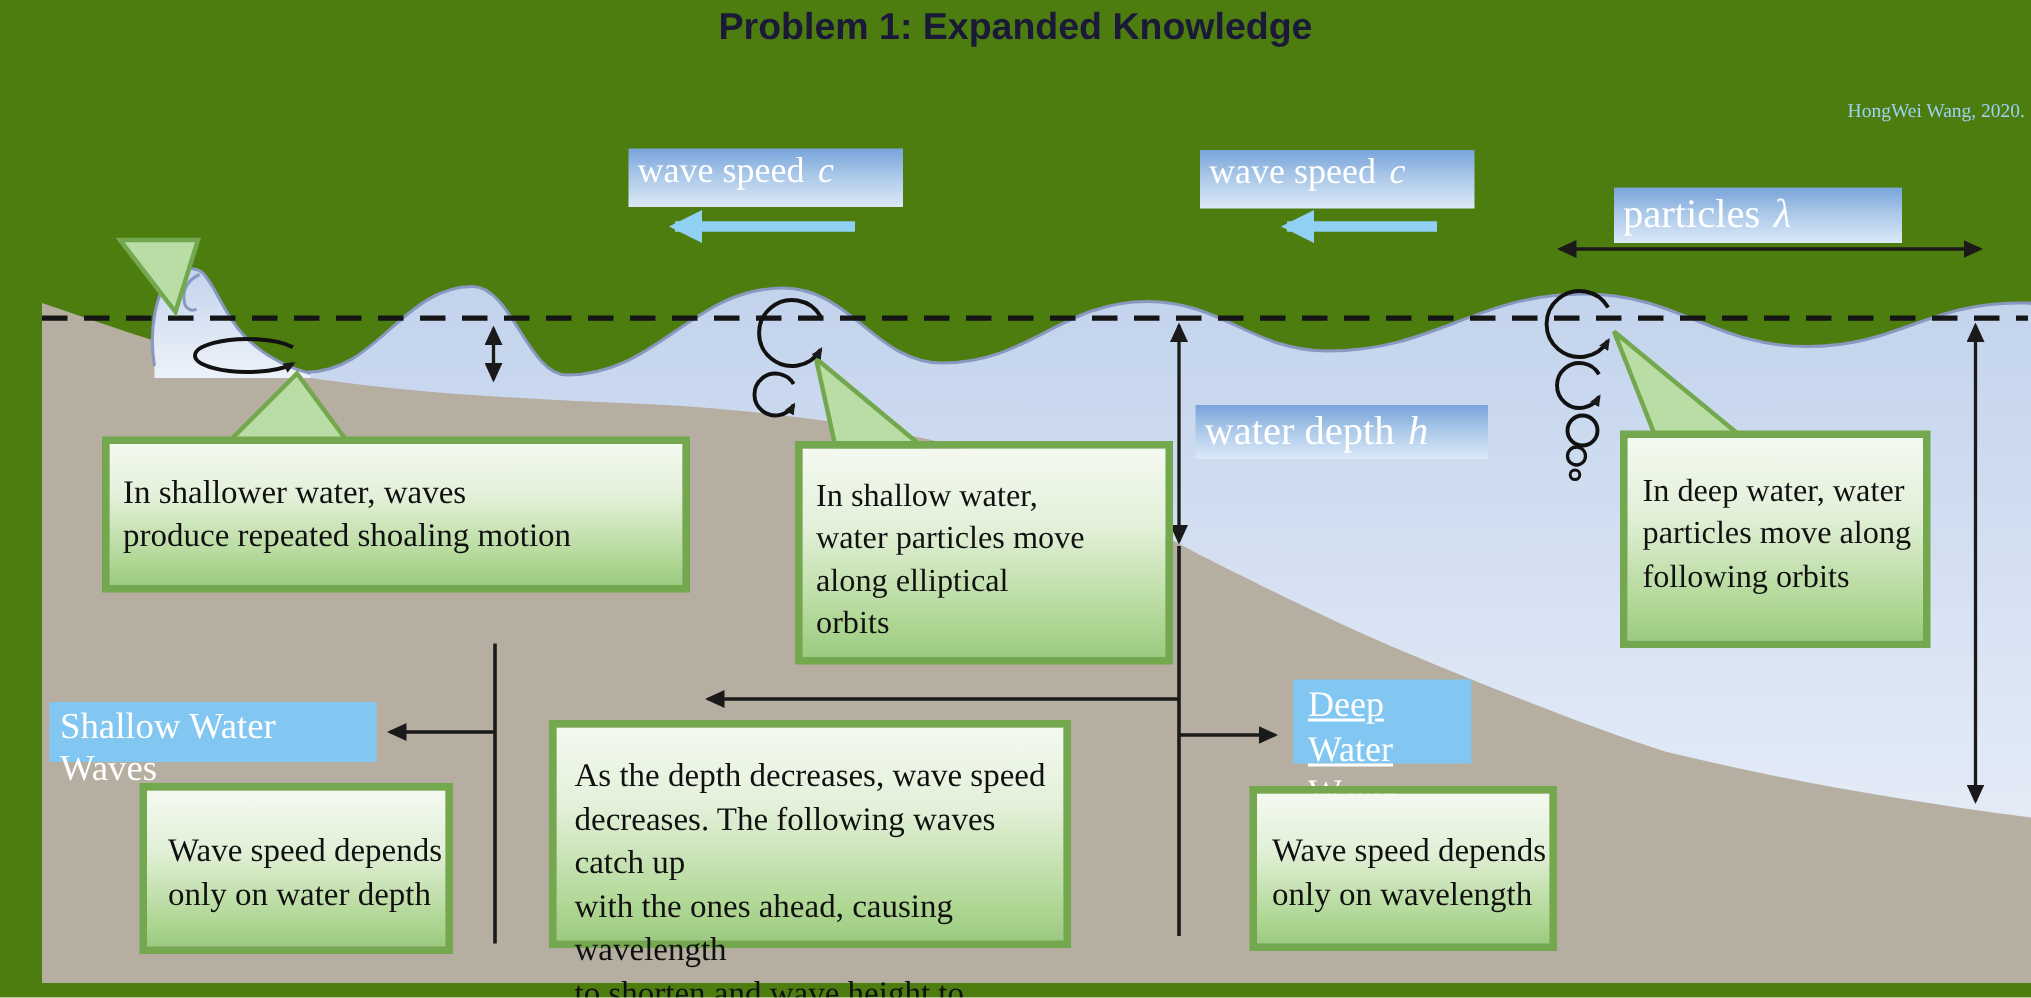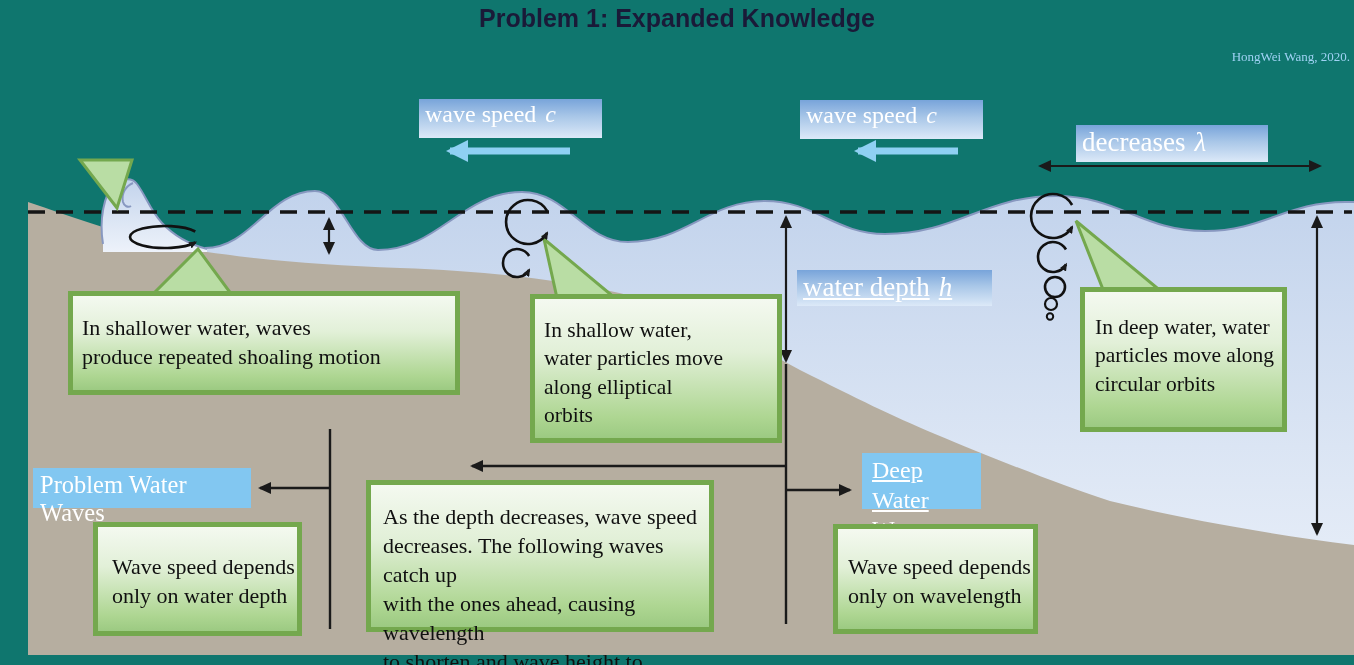--- a/index.html
+++ b/index.html
@@ -1,41 +1,41 @@
 <!DOCTYPE html>
 <html><head>
 <meta charset="utf-8">
 <style>
   html,body{margin:0;padding:0;background:#fff;}
-  #page{position:relative;width:1354px;height:665px;background:#0f766e;overflow:hidden;
+  #page{position:relative;width:1354px;height:665px;background:#4d7c0f;overflow:hidden;
         font-family:"Liberation Serif",serif;}
   #title{position:absolute;left:0;top:4px;width:100%;text-align:center;
          font-family:"Liberation Sans",sans-serif;font-weight:bold;font-size:25px;color:#1a1a38;}
-  #credit{position:absolute;top:49px;right:4px;font-size:13px;color:#9fd2f4;}
+  #credit{position:absolute;top:66px;right:4px;font-size:13px;color:#9fd2f4;}
   svg{position:absolute;left:0;top:0;}
 
   .callout{position:absolute;border:5px solid #74a84e;color:#101010;
            background:linear-gradient(180deg,#f4f9f0 0%,#e2f0d8 38%,#aed692 85%,#9cca82 100%);
            font-size:22px;line-height:1.32;white-space:pre-line;box-sizing:border-box;}
   #co-breaking {left:8px;  top:42px;  width:402px;height:127px;padding:11px 4px 0 8px;}
   #co-shoaling {left:68px; top:291px; width:392px;height:104px;padding:17px 4px 0 9px;}
   #co-elliptical{left:530px;top:294px;width:252px;height:149px;padding:17px 4px 0 9px;font-size:21.5px;}
   #co-circular {left:1080px;top:287px;width:207px;height:145px;padding:21px 4px 0 10px;font-size:21.5px;}
   #co-shallow-rule{left:93px;top:522px;width:209px;height:114px;padding:25px 2px 0 14px;}
   #co-depth-effect{left:366px;top:480px;width:348px;height:152px;padding:17px 2px 0 12px;}
   #co-deep-rule{left:833px;top:524px;width:205px;height:110px;padding:23px 2px 0 10px;}
 
   .blabel{position:absolute;color:#fff;box-sizing:border-box;
           background:linear-gradient(180deg,#78a4da 0%,#a9c7e8 45%,#dce9f8 100%);
           font-size:24px;line-height:1.2;padding:1px 6px 2px 6px;}
   .blabel .sym{font-style:italic;margin-left:9px;}
   #lb-speed1{left:419px;top:99px; width:183px;height:39px;}
   #lb-speed2{left:800px;top:100px;width:183px;height:39px;}
   #lb-wavelength{left:1076px;top:125px;width:192px;height:37px;font-size:27px;}
-  #lb-depth{left:797px;top:270px;width:195px;height:36px;font-size:27px;text-decoration:underline;}
+  #lb-depth{left:797px;top:270px;width:195px;height:36px;font-size:27px;}
 
   .slabel{position:absolute;background:#82c7f1;color:#fff;box-sizing:border-box;
           white-space:pre-line;}
   #lb-shallow{left:33px;top:468px;width:218px;height:40px;font-size:24.5px;padding:3px 0 0 7px;}
   #lb-deep{left:862px;top:453px;width:119px;height:56px;font-size:24px;line-height:1.23;padding:3px 0 4px 10px;text-decoration:underline;}
 </style>
 </head>
 <body>
 
 <div id="page">
@@ -130,36 +130,36 @@
       <path d="M1072.1 205 A22 22 0 1 0 1072.1 227" marker-end="url(#mArr)"></path>
       <path d="M1066 249.5 A15 15 0 1 0 1066 264.5" marker-end="url(#mArr)"></path>
       <circle cx="1055" cy="287" r="10"></circle>
       <circle cx="1051" cy="304" r="6" stroke-width="2.2"></circle>
       <circle cx="1050" cy="316.5" r="3.2" stroke-width="2"></circle>
     </g>
   </svg>
 
   <div class="blabel" id="lb-speed1"><span>wave speed</span><span class="sym">c</span></div>
   <div class="blabel" id="lb-speed2"><span>wave speed</span><span class="sym">c</span></div>
-  <div class="blabel" id="lb-wavelength"><span>decreases</span><span class="sym">λ</span></div>
+  <div class="blabel" id="lb-wavelength"><span>particles</span><span class="sym">λ</span></div>
   <div class="blabel" id="lb-depth"><span>water depth</span><span class="sym">h</span></div>
 
-  <div class="slabel" id="lb-shallow">Problem Water Waves</div>
+  <div class="slabel" id="lb-shallow">Shallow Water Waves</div>
   <div class="slabel" id="lb-deep">Deep Water
 Waves</div>
 
   <div class="callout" id="co-shoaling">In shallower water, waves
 produce repeated shoaling motion</div>
   <div class="callout" id="co-elliptical">In shallow water,
 water particles move
 along elliptical
 orbits</div>
   <div class="callout" id="co-circular">In deep water, water
 particles move along
-circular orbits</div>
+following orbits</div>
   <div class="callout" id="co-shallow-rule">Wave speed depends
 only on water depth</div>
   <div class="callout" id="co-depth-effect">As the depth decreases, wave speed
 decreases. The following waves catch up
 with the ones ahead, causing wavelength
 to shorten and wave height to increase</div>
   <div class="callout" id="co-deep-rule">Wave speed depends
 only on wavelength</div>
 
 </div>

